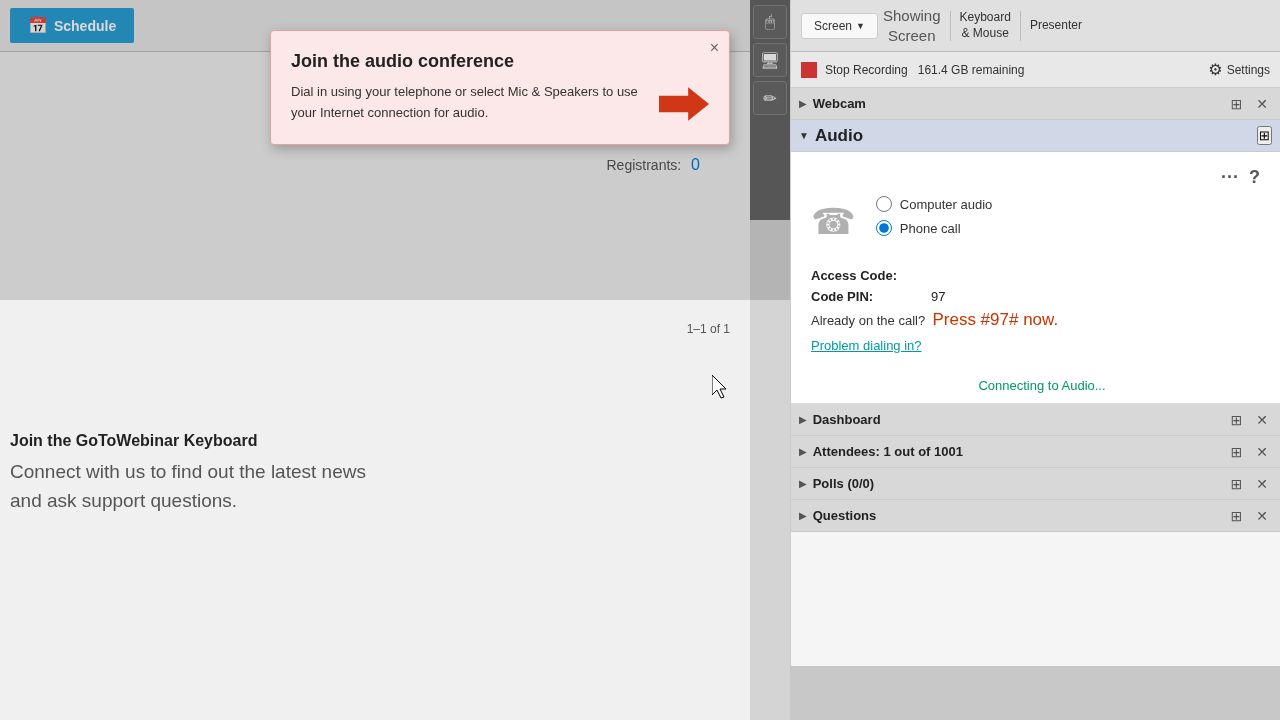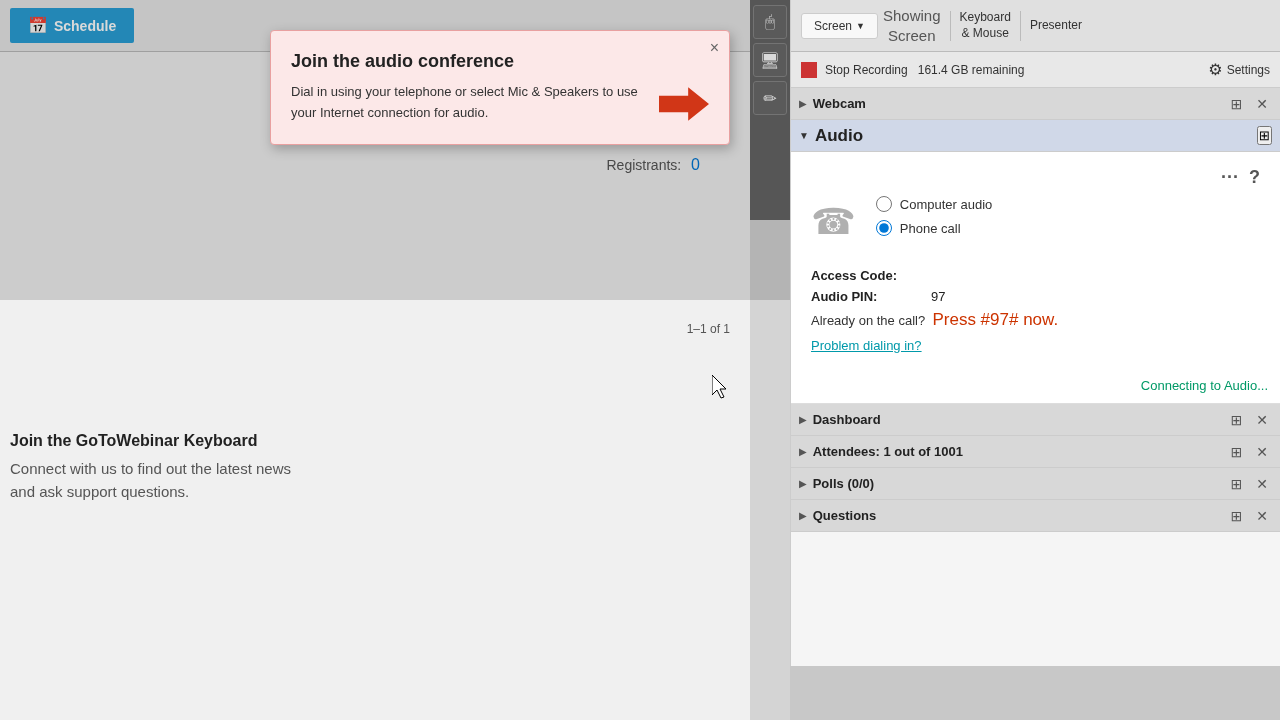--- a/index.html
+++ b/index.html
@@ -129,21 +129,21 @@
       top: 380px;
       width: 400px;
     }
     .community-title {
       font-size: 16px;
       font-weight: bold;
       color: #222;
       margin-bottom: 8px;
     }
     .community-text {
-      font-size: 15px;
+      font-size: 19px;
       color: #555;
       line-height: 1.5;
     }
 
     
     .modal-overlay {
       position: absolute;
       left: 0;
       top: 0;
       width: 790px;
@@ -435,21 +435,21 @@
     .problem-link {
       color: #0099aa;
       font-size: 13px;
       cursor: pointer;
       text-decoration: underline;
     }
 
     .connecting-text {
       color: #009966;
       font-size: 13px;
-      text-align: right;
+      text-align: center;
       padding: 10px 12px;
       margin-left: 13px;
     }
 
     
     .bottom-panels {
       flex: 1;
       overflow-y: auto;
     }
     .panel-row {
@@ -592,21 +592,21 @@
         </div>
       </div>
     </div>
 
     <div class="dial-info">
       <div class="info-row">
         <span class="info-label">Access Code:</span>
         <span class="info-value"></span>
       </div>
       <div class="info-row">
-        <span class="info-label">Audio PIN:</span>
+        <span class="info-label">Code PIN:</span>
         <span class="info-value">97</span>
       </div>
       <div class="already-row">
         <span class="already-text">Already on the call?</span>&nbsp;
         <span class="press-text">Press #97# now.</span>
       </div>
       <div>
         <a class="problem-link">Problem dialing in?</a>
       </div>
     </div>

